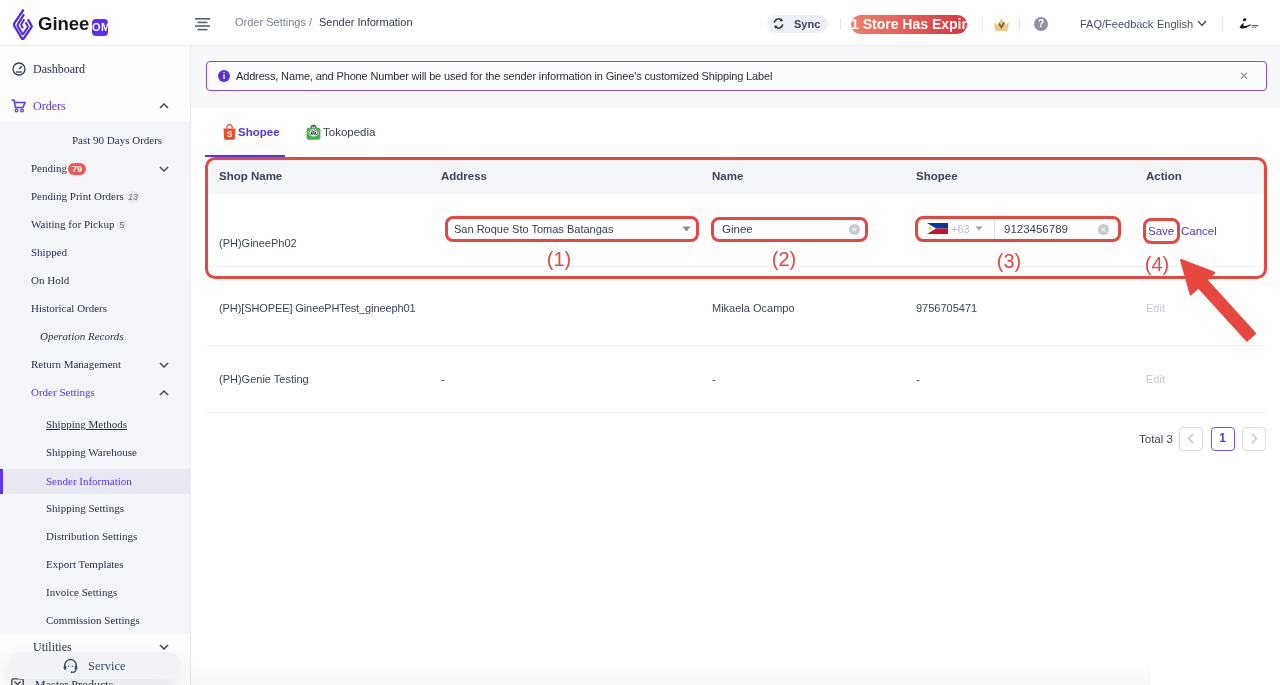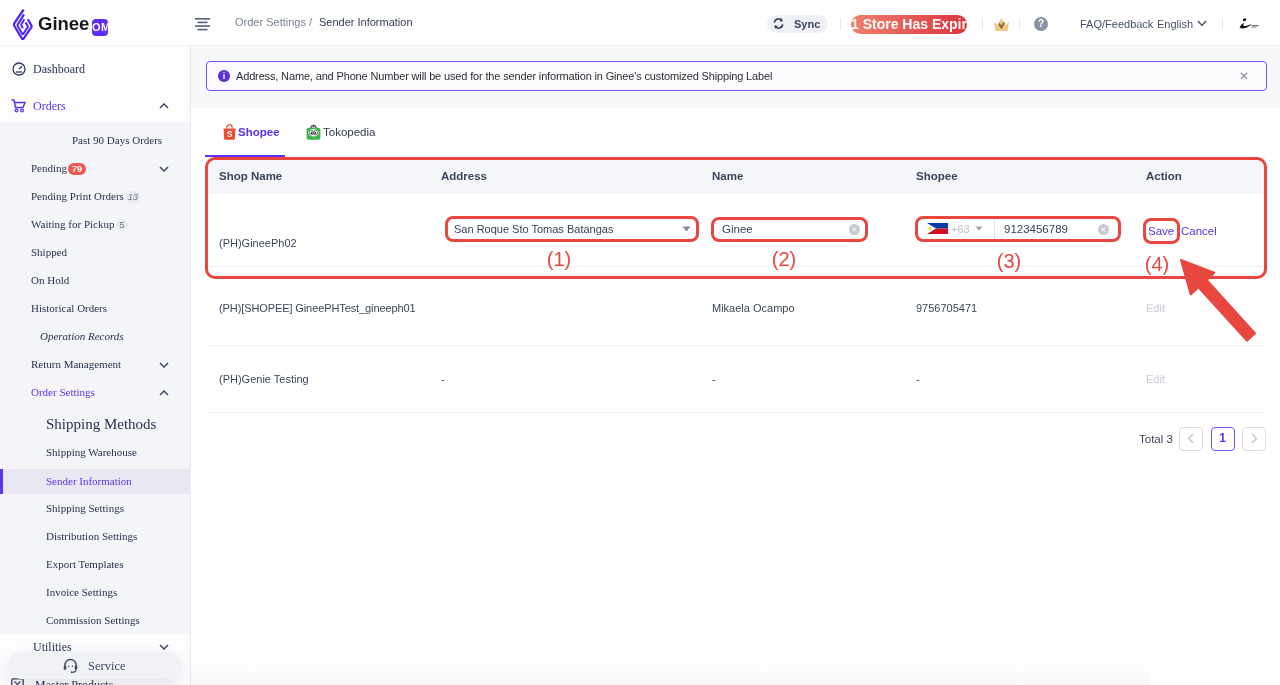--- a/index.html
+++ b/index.html
@@ -114,21 +114,21 @@
       <div class="abs serif" style="left:31px;top:302.0px;font-size:11px;line-height:13px;color:#25334f;z-index:14;white-space:nowrap;">Historical Orders</div>
       <div class="abs serif" style="left:40px;top:330.0px;font-size:11px;line-height:13px;color:#25334f;z-index:14;white-space:nowrap;font-style:italic;">Operation Records</div>
       <div class="abs serif" style="left:31px;top:358.0px;font-size:11px;line-height:13px;color:#25334f;z-index:14;white-space:nowrap;">Return Management</div>
       <svg class="abs" style="left:159px;top:361.5px;z-index:14;" width="10" height="6" viewBox="0 0 10 6">
         <path d="M1 1 L5 5 L9 1" fill="none" stroke="#3f4a63" stroke-width="1.5"></path>
       </svg>
       <div class="abs serif" style="left:31px;top:386.0px;font-size:11px;line-height:13px;color:#5b35f2;z-index:14;white-space:nowrap;">Order Settings</div>
       <svg class="abs" style="left:159px;top:389.5px;z-index:14;" width="10" height="6" viewBox="0 0 10 6">
         <path d="M1 5 L5 1 L9 5" fill="none" stroke="#3f4a63" stroke-width="1.5"></path>
       </svg>
-      <div class="abs serif" style="left:46px;top:418.0px;font-size:15px;line-height:13px;color:#25334f;z-index:14;white-space:nowrap;">Shipping Methods</div>
+      <div class="abs serif" style="left:46px;top:418.0px;font-size:11px;line-height:13px;color:#25334f;z-index:14;white-space:nowrap;text-decoration:underline;">Shipping Methods</div>
       <div class="abs serif" style="left:46px;top:446.0px;font-size:11px;line-height:13px;color:#25334f;z-index:14;white-space:nowrap;text-align:right;">Shipping Warehouse</div>
       <div class="abs serif" style="left:46px;top:474.5px;font-size:11px;line-height:13px;color:#5b35f2;z-index:14;white-space:nowrap;">Sender Information</div>
       <div class="abs serif" style="left:46px;top:502.0px;font-size:11px;line-height:13px;color:#25334f;z-index:14;white-space:nowrap;">Shipping Settings</div>
       <div class="abs serif" style="left:46px;top:530.0px;font-size:11px;line-height:13px;color:#25334f;z-index:14;white-space:nowrap;">Distribution Settings</div>
       <div class="abs serif" style="left:46px;top:558.0px;font-size:11px;line-height:13px;color:#25334f;z-index:14;white-space:nowrap;">Export Templates</div>
       <div class="abs serif" style="left:46px;top:586.0px;font-size:11px;line-height:13px;color:#25334f;z-index:14;white-space:nowrap;">Invoice Settings</div>
       <div class="abs serif" style="left:46px;top:614.0px;font-size:11px;line-height:13px;color:#25334f;z-index:14;white-space:nowrap;">Commission Settings</div>
       <div class="abs serif" style="left:33px;top:640.0px;font-size:12px;line-height:14px;color:#25334f;z-index:14;white-space:nowrap;">Utilities</div>
       <svg class="abs" style="left:159px;top:644px;z-index:14;" width="10" height="6" viewBox="0 0 10 6">
         <path d="M1 1 L5 5 L9 1" fill="none" stroke="#3f4a63" stroke-width="1.5"></path>

